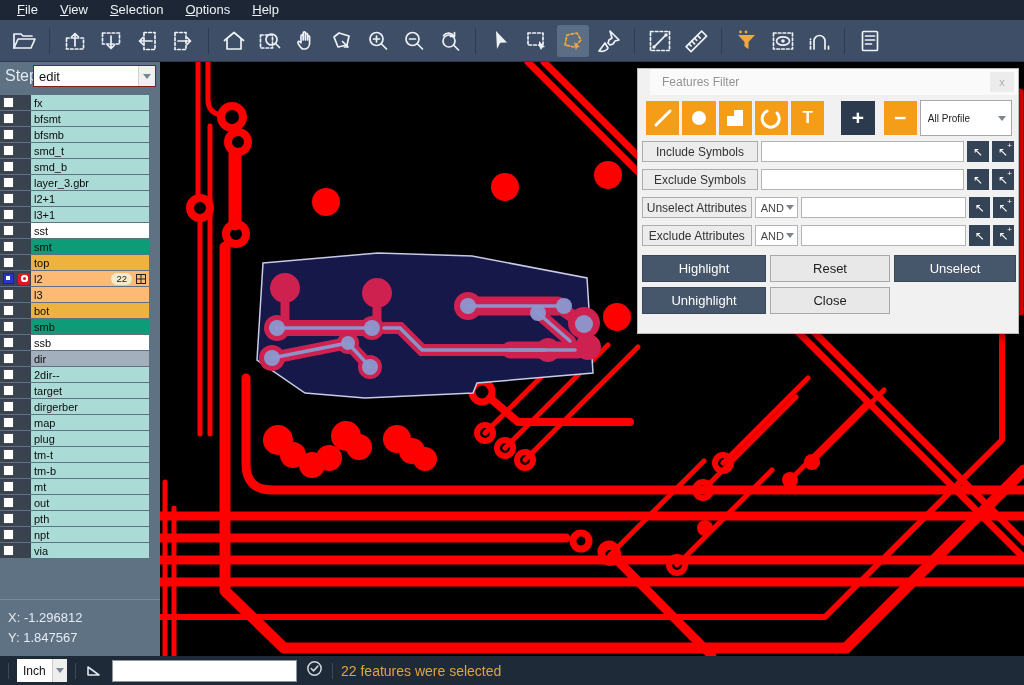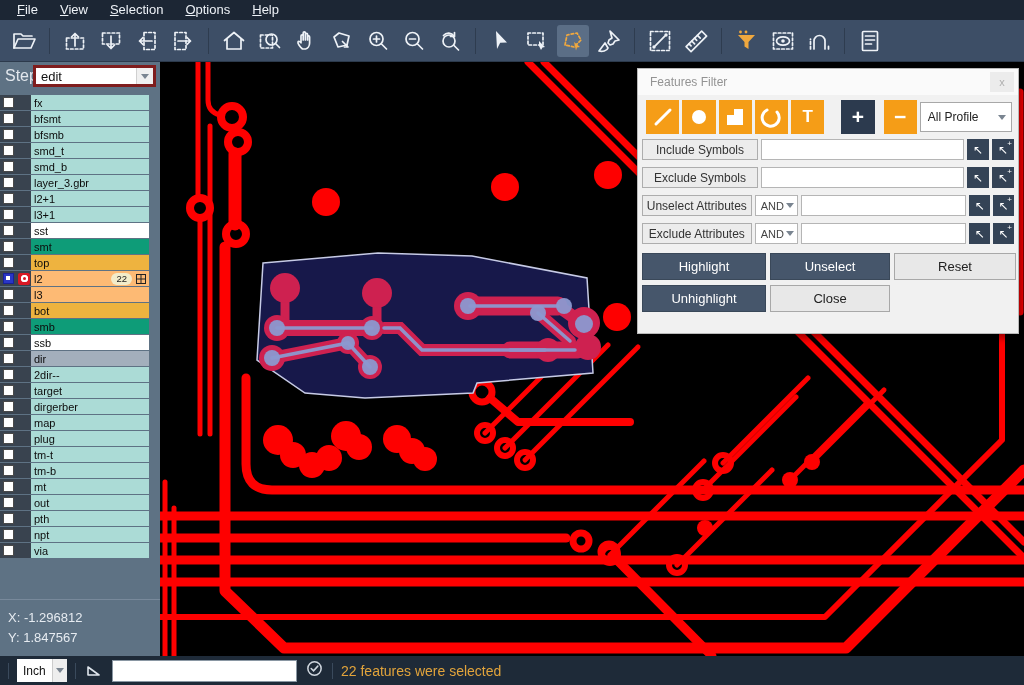--- a/index.html
+++ b/index.html
@@ -26,21 +26,21 @@
   .tool svg .fil { fill:#eef2f7; stroke:none; }
   .tool svg .org { stroke:#f0a83e; }
   .tool svg .orgf { fill:#f0a83e; stroke:none; }
   .dash { stroke-dasharray:2.6 2.2; }
   .tsep { width:1px; height:26px; background:#2e3c4f; margin:0 5px; }
 
   
   #sidebar { position:absolute; left:0; top:62px; width:160px; height:594px; background:#5e7284; }
   #step-row { display:flex; align-items:center; height:28px; padding:0 4px 0 5px; }
   #step-label { color:#e3e8ee; font-size:16px; width:28px; }
-  #step-combo { flex:1; height:22px; background:#fff; border:3px solid #7f1d1d;
+  #step-combo { flex:1; height:22px; background:#fff; border:1px solid #7f1d1d;
                 display:flex; align-items:center; font-size:13px; color:#111;
                 padding-left:5px; }
   #step-combo .chevbox { margin-left:auto; width:17px; height:100%; background:#f0f0f0;
                 border-left:1px solid #d0d0d0; display:flex; align-items:center; justify-content:center; }
   .chev { width:0; height:0; border-left:4px solid transparent; border-right:4px solid transparent;
           border-top:5px solid #7a8591; }
   #layer-list { margin-top:5px; }
   .lgroup { margin-bottom:0; }
   .lrow { display:flex; height:15px; margin-bottom:1px; align-items:stretch; }
   .cbcell { width:17px; background:#39434f; display:flex; align-items:center; justify-content:center; }
@@ -69,36 +69,36 @@
 
   
   #canvas-wrap { position:absolute; left:160px; top:62px; width:864px; height:594px; background:#000; }
   #canvas-wrap svg { display:block; width:864px; height:594px; }
 
   
   #dialog { position:absolute; left:637px; top:68px; width:382px; height:266px;
             background:#f1f1f1; border:1px solid #b9b9b9; box-shadow:2px 3px 8px rgba(0,0,0,.45);
             z-index:10; }
   #dlg-title { height:26px; background:#fafafa; display:flex; align-items:center;
-               padding:0 4px 0 12px; }
+               padding:0 4px 0 12px;margin-left:12px; }
   #dlg-title-text { color:#939393; font-size:12px; }
   #dlg-close { margin-left:auto; width:24px; height:20px; background:#ececec; color:#b0b0b0;
                font-size:11px; display:flex; align-items:center; justify-content:center; }
   #dlg-toolrow { display:flex; align-items:center; padding:5px 6px 5px 8px; gap:3px; }
   .shape-btn { width:34px; height:34px; background:#f59d17; display:flex; align-items:center;
                justify-content:center; color:#fff; }
   .shape-btn svg { width:22px; height:22px; stroke:#fff; stroke-width:3; fill:none; stroke-linecap:round; }
   .shape-btn .sfil { fill:#fff; stroke:none; }
   .tglyph { font-size:17px; font-weight:bold; color:#fff; }
   #add-btn { width:34px; height:34px; background:#2c3a4e; color:#fff; font-size:21px; font-weight:bold;
              display:flex; align-items:center; justify-content:center; margin-left:14px; }
   #remove-btn { width:34px; height:34px; background:#f59d17; color:#fff; font-size:21px; font-weight:bold;
              display:flex; align-items:center; justify-content:center; margin-left:6px; }
-  #profile-combo { margin-left:auto; width:94px; height:30px; background:#fff; border:1px solid #a8a8a8;
-             display:flex; align-items:center; font-size:12px; color:#222; padding-left:7px; }
+  #profile-combo { margin-left:auto; width:94px; height:36px; background:#fff; border:1px solid #a8a8a8;
+             display:flex; align-items:center; font-size:10px; color:#222; padding-left:7px; }
   #profile-combo .chev { margin-left:auto; margin-right:5px; }
   .frow { display:flex; align-items:center; margin:0 4px 7px 4px; height:21px; }
   .frow-label { width:116px; height:21px; background:#ececec; border:1px solid #adadad;
                 font-size:12px; color:#333; display:flex; align-items:center; justify-content:center; }
   .andbox { width:46px; height:21px; background:#fff; border:1px solid #b5b5b5; margin-left:3px;
             display:flex; align-items:center; font-size:11px; color:#444; padding-left:5px; }
   .andbox .chev { margin-left:auto; margin-right:3px; }
   .ffield { flex:1; height:21px; background:#fff; border:1px solid #b5b5b5; margin-left:3px;
             font-size:12px; padding:0 4px; font-family:"Liberation Sans",sans-serif; }
   .abtn { width:22px; height:21px; background:#344356; color:#fff; margin-left:3px;
@@ -760,22 +760,22 @@
             <span>AND</span>
             <span class="chev"></span>
           </div>
           <input class="ffield" style="">
           <div class="abtn">↖</div>
           <div class="abtn">↖<span class="plus">+</span></div>
         </div>
       </div>
     <div id="dlg-actions">
         <div class="act-btn act-dark">Highlight</div>
+        <div class="act-btn act-light">Reset</div>
         <div class="act-btn act-dark">Unselect</div>
-        <div class="act-btn act-light">Reset</div>
         <div class="act-btn act-dark">Unhighlight</div>
         <div class="act-btn act-light">Close</div>
       </div>
   </div>
 
   <div id="statusbar">
     <div class="ssep"></div>
     <div id="unit-combo">
       <span>Inch</span>
       <span class="chevbox">

